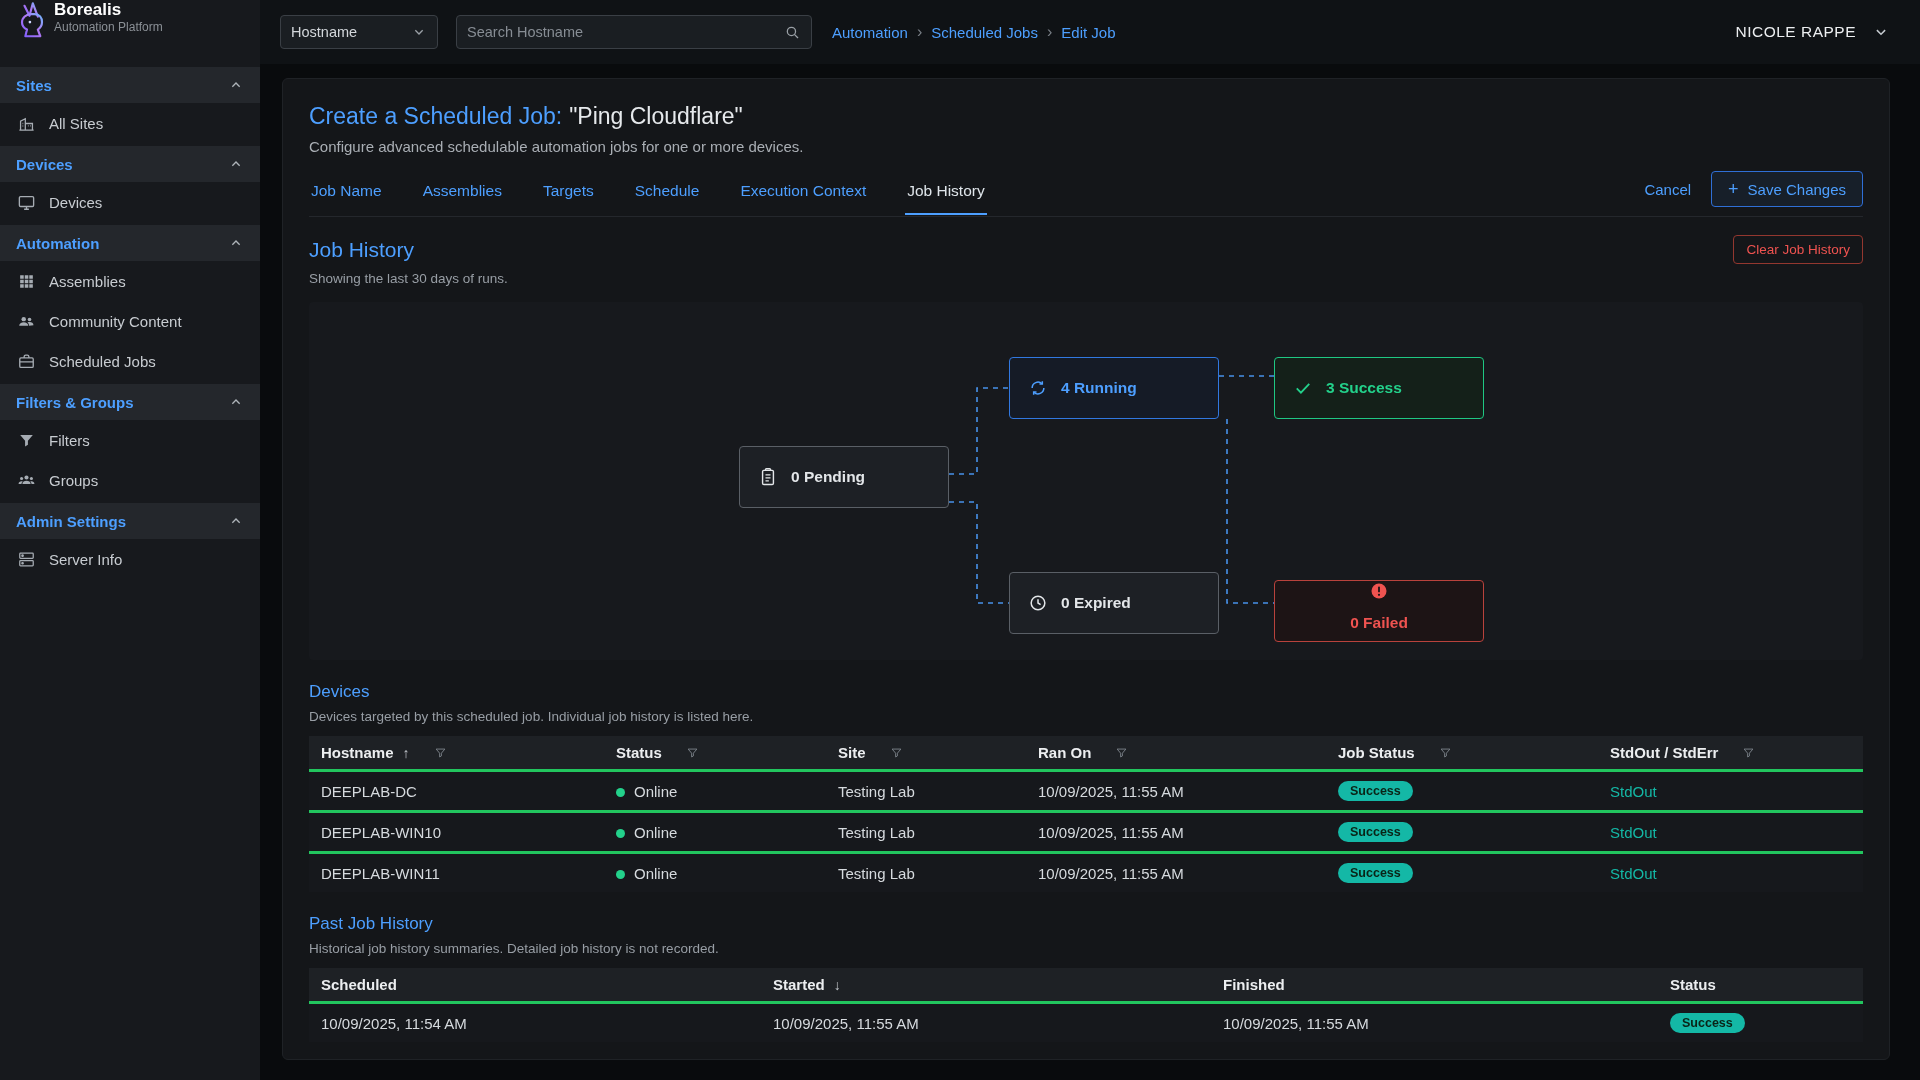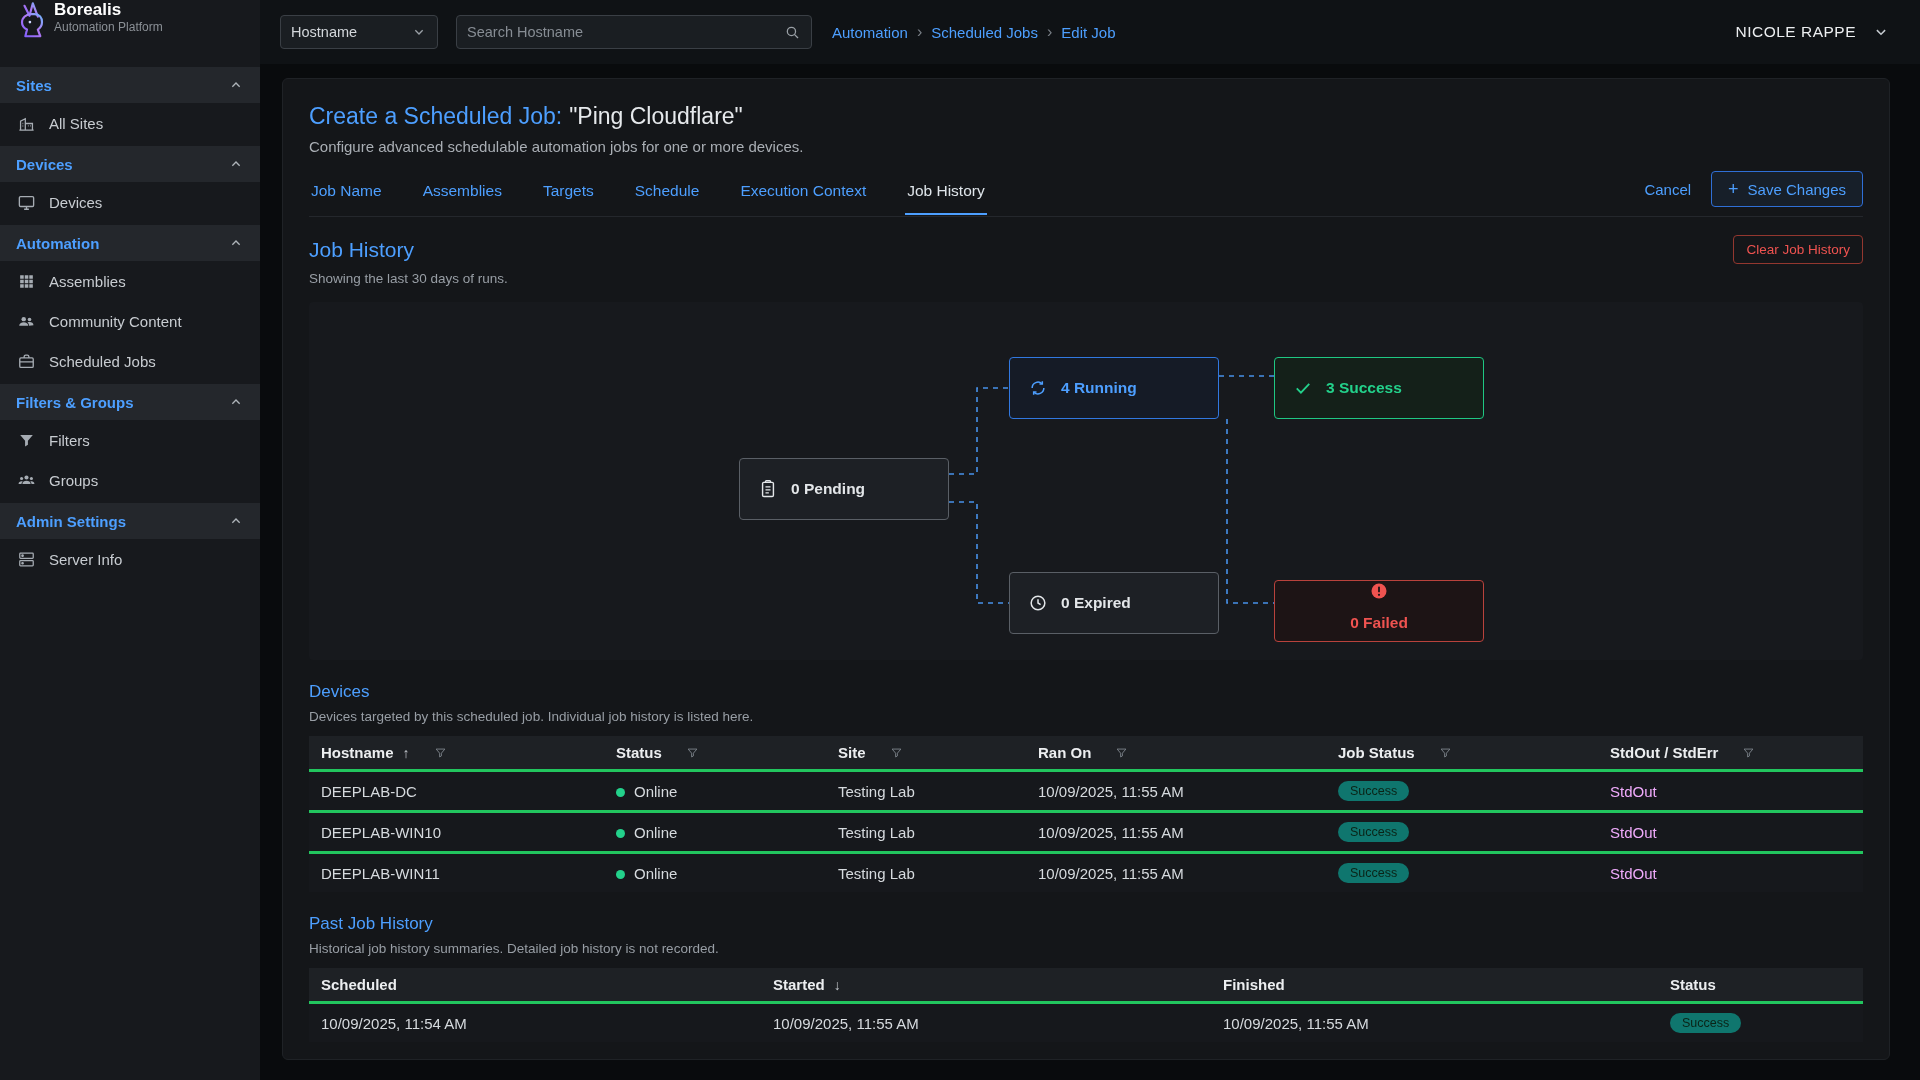--- a/index.html
+++ b/index.html
@@ -89,43 +89,43 @@
   .flow-node {
     position:absolute; width:210px; height:62px; border-radius:4px;
     display:flex; align-items:center; gap:13px; padding:0 18px;
     font-size:15.5px; font-weight:bold;
     background:#1d2025; border:1px solid #5a5f66; color:#e3e6e9;
   }
   .flow-node.info    { background:#151b26; border-color:#3178e0; color:#4d9fff; }
   .flow-node.success { background:#142019; border-color:#1fc783; color:#23d18b; }
   .flow-node.error   { background:#1d1415; border-color:#b9423c; color:#ef5350; }
   .flow-node svg { flex-shrink:0; }
-  .node-pending { left:430px; top:156px; }
+  .node-pending { left:430px; top:144px; }
   .node-running { left:700px; top:55px; }
   .node-success { left:965px; top:55px; }
   .node-expired { left:700px; top:270px; }
   .node-failed  { left:965px; top:278px;flex-direction:column; }
 
   
   .sub-title { color:#4d9fff; font-size:17px; font-weight:500; margin-top:22px; }
   .data-table { width:100%; border-collapse:collapse; margin-top:12px; font-size:15px; table-layout:fixed; }
   .data-table th {
     background:#1e2125; text-align:left; font-weight:bold; color:#eceef0;
     padding:8px 12px; font-size:15px;
   }
   .data-table td { padding:9px 12px; border-top:3px solid #22c55e; background:#16181c; color:#d6dade; }
   .th-inner { display:flex; align-items:center; gap:9px; }
   .th-inner .funnel { color:#7c828a; margin-left:14px; cursor:pointer; }
   .sort-arrow { color:#c3c8cd; font-size:14px; }
   .status-dot { display:inline-block; width:9px; height:9px; border-radius:50%; background:#23d18b; margin-right:9px; vertical-align:middle; }
   .badge {
-    display:inline-block; background:#0f766e; color:#0a2417; font-weight:normal;
+    display:inline-block; background:#14b8a6; color:#0a2417; font-weight:bold;
     font-size:12.5px; padding:3px 12px; border-radius:11px;text-align:center;
   }
-  .stdout-link { color:#f0abfc; cursor:pointer; text-decoration:none; }
+  .stdout-link { color:#14b8a6; cursor:pointer; text-decoration:none; }
 </style>
 </head>
 <body>
 
 <div class="app">
 
   <aside class="sidebar">
     <div class="brand">
       <svg width="40" height="40" viewBox="0 0 48 48">
         <defs>

